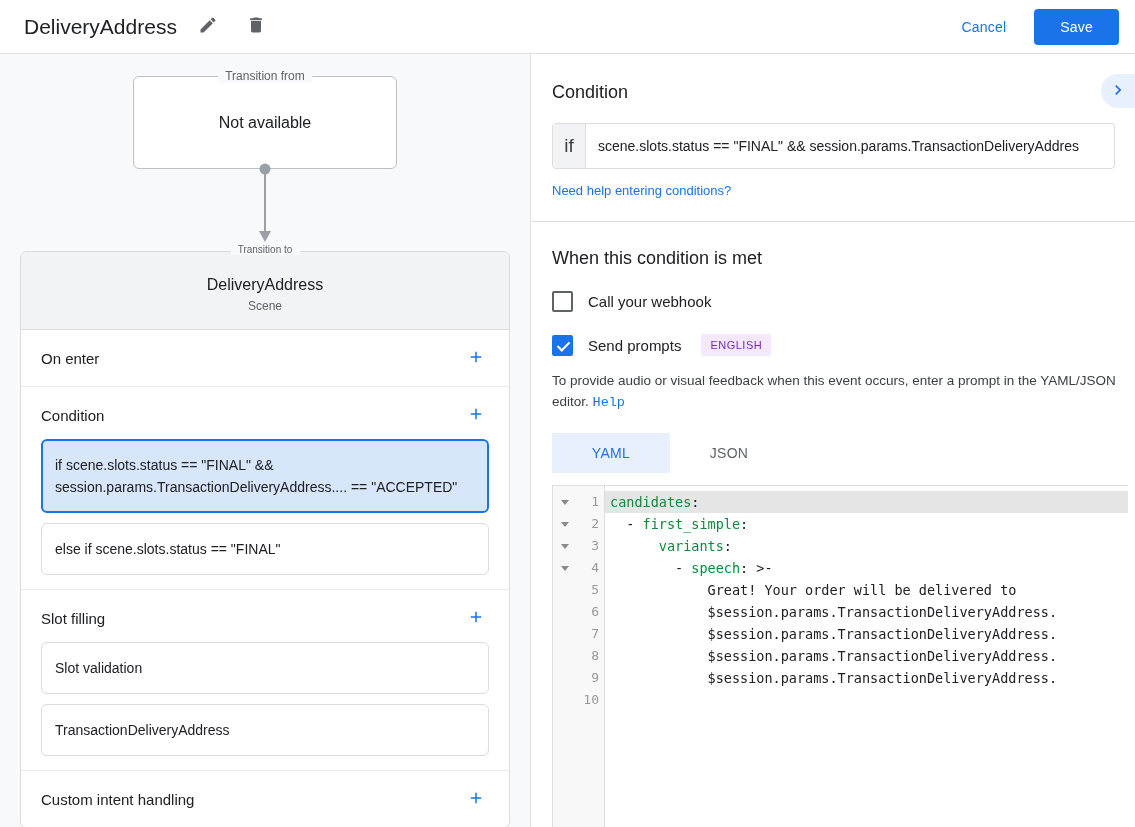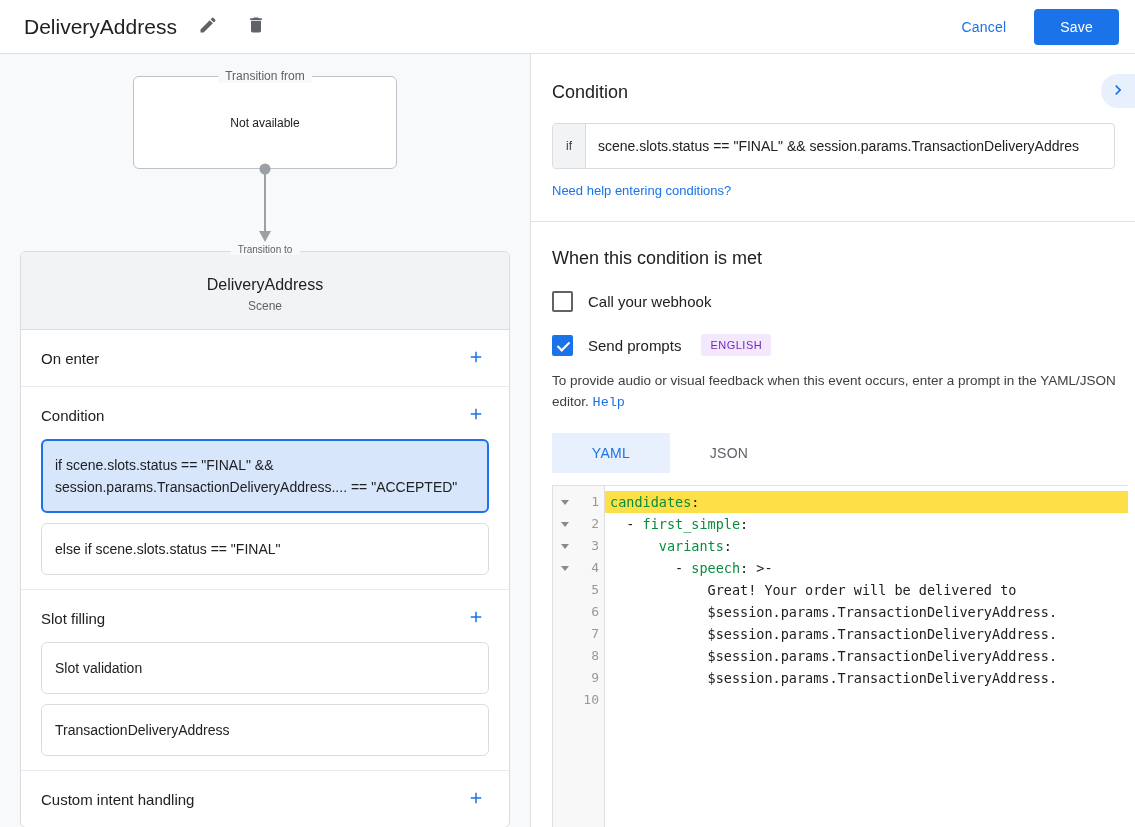--- a/index.html
+++ b/index.html
@@ -97,21 +97,21 @@
     top: -8px;
     left: 50%;
     transform: translateX(-50%);
     background: #f8f9fa;
     padding: 0 7px;
     font-size: 12px;
     color: #5f6368;
     white-space: nowrap;
   }
   .fieldset-card .body-text {
-    font-size: 12px;
+    font-size: 16px;
     color: #202124;
   }
 
   .connector {
     width: 264px;
     margin: 0 auto;
     height: 82px;
     position: relative;
   }
   .connector .dot {
@@ -263,21 +263,21 @@
     border-radius: 4px;
     height: 46px;
     overflow: hidden;
     background: #ffffff;
   }
   .cond-if {
     width: 33px;
     background: #f1f3f4;
     border-right: 1px solid #dadce0;
     display: flex; align-items: center; justify-content: center;
-    font-size: 12px;
+    font-size: 19px;
     color: #3c4043;
     flex: 0 0 33px;
   }
   .cond-value {
     flex: 1;
     border: none;
     outline: none;
     padding: 0 12px;
     font-size: 14px;
     color: #202124;
@@ -432,21 +432,21 @@
     white-space: pre;
   }
   .code-line {
     height: 22px;
     line-height: 22px;
     font-size: 13.5px;
     color: #202124;
     padding-left: 5px;
     white-space: pre;
   }
-  .code-line.hl { background: #fde047; }
+  .code-line.hl { background: #e5e5e5; }
   .k { color: #0a8c3f; }
   .p { color: #202124; }
 </style>
 </head>
 <body>
 
 <div class="topbar">
   <span class="page-title">DeliveryAddress</span>
 
   <button class="icon-btn">

